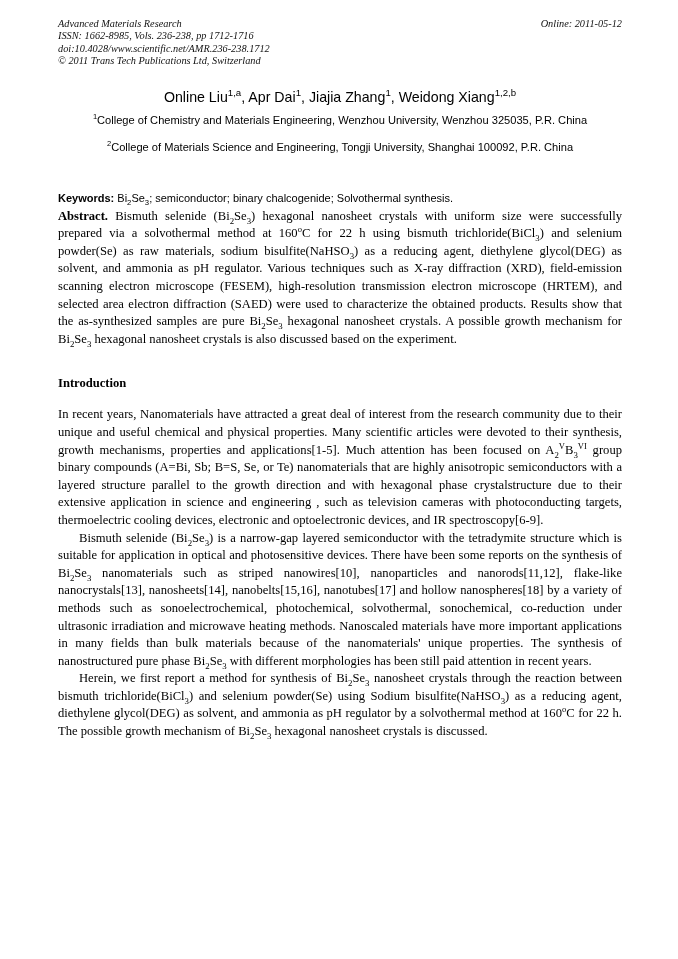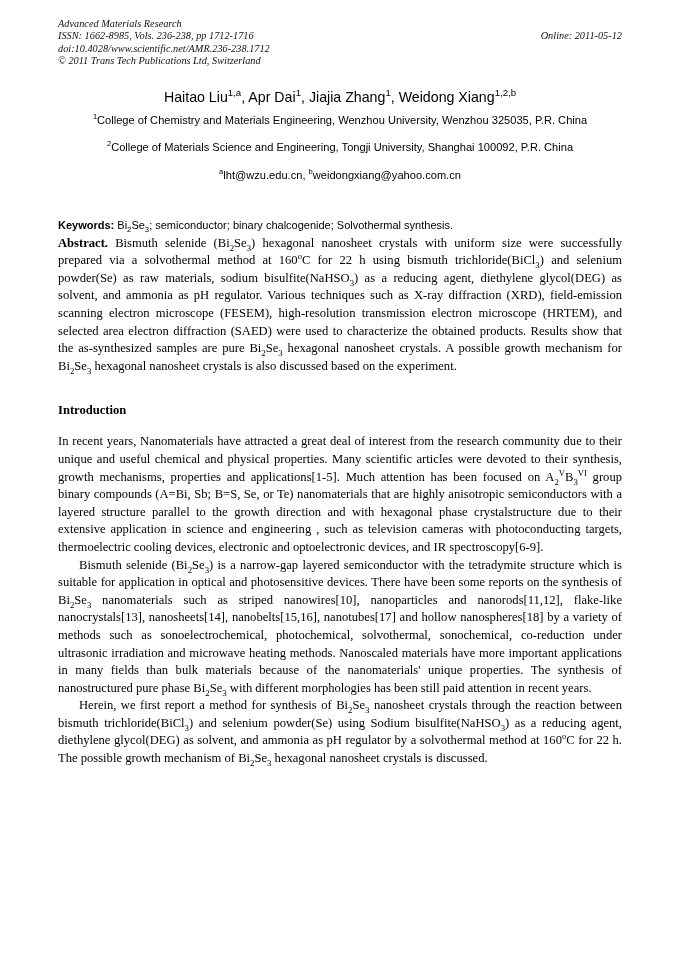--- a/index.html
+++ b/index.html
@@ -35,21 +35,21 @@
     font-style: italic;
     font-size: 10.3px;
     line-height: 12.4px;
     color: #111;
   }
   .masthead-left { width: 420px; }
   .masthead-line { white-space: nowrap; }
   .masthead-right {
     position: absolute;
     right: 0;
-    top: 12px;
+    top: 0;
     white-space: nowrap;
   }
 
   
   .title {
     margin-top: 40px;
     text-align: center;
     font-family: "Liberation Sans", "DejaVu Sans", sans-serif;
     font-weight: bold;
     font-size: 15.4px;
@@ -144,31 +144,28 @@
     <div class="masthead-left">
       <div class="masthead-line">Advanced Materials Research</div>
       <div class="masthead-line">ISSN: 1662-8985, Vols. 236-238, pp 1712-1716</div>
       <div class="masthead-line">doi:10.4028/www.scientific.net/AMR.236-238.1712</div>
       <div class="masthead-line">© 2011 Trans Tech Publications Ltd, Switzerland</div>
     </div>
     <div class="masthead-right">Online: 2011-05-12</div>
   </div>
 
 
-  <div class="authors" id="author-list"><span>Haitao Liu</span><sup>1,a</sup><span>, </span><span>Apr Dai</span><sup>1</sup><span>, </span><span>Jiajia Zhang</span><sup>1</sup><span>, </span><span>Weidong Xiang</span><sup>1,2,b</sup></div>
+  <div class="authors" id="author-list"><span>Online Liu</span><sup>1,a</sup><span>, </span><span>Apr Dai</span><sup>1</sup><span>, </span><span>Jiajia Zhang</span><sup>1</sup><span>, </span><span>Weidong Xiang</span><sup>1,2,b</sup></div>
 
   <div class="affils">
     <div class="affil">
       <sup>1</sup><span>College of Chemistry and Materials Engineering, Wenzhou University, Wenzhou 325035, P.R. China</span>
     </div>
     <div class="affil">
       <sup>2</sup><span>College of Materials Science and Engineering, Tongji University, Shanghai 100092, P.R. China</span>
-    </div>
-    <div class="emails">
-      <sup>a</sup><a href="#" style="color:#000;text-decoration:none">lht@wzu.edu.cn</a><span>, </span><sup>b</sup><a href="#" style="color:#000;text-decoration:none">weidongxiang@yahoo.com.cn</a>
     </div>
   </div>
 
   <div class="keywords">
     <b>Keywords:</b><span> Bi</span><sub>2</sub><span>Se</span><sub>3</sub><span>; semiconductor; binary chalcogenide; Solvothermal synthesis.</span>
   </div>
 
   <div class="abstract">
     <b>Abstract.</b><span> Bismuth selenide (Bi<sub>2</sub>Se<sub>3</sub>) hexagonal nanosheet crystals with uniform size were successfully prepared via a solvothermal method at 160<sup>o</sup>C for 22 h using bismuth trichloride(BiCl<sub>3</sub>) and selenium powder(Se) as raw materials, sodium bisulfite(NaHSO<sub>3</sub>) as a reducing agent, diethylene glycol(DEG) as solvent, and ammonia as pH regulator. Various techniques such as X-ray diffraction (XRD), field-emission scanning electron microscope (FESEM), high-resolution transmission electron microscope (HRTEM), and selected area electron diffraction (SAED) were used to characterize the obtained products. Results show that the as-synthesized samples are pure Bi<sub>2</sub>Se<sub>3</sub> hexagonal nanosheet crystals. A possible growth mechanism for Bi<sub>2</sub>Se<sub>3</sub> hexagonal nanosheet crystals is also discussed based on the experiment.</span>
   </div>

